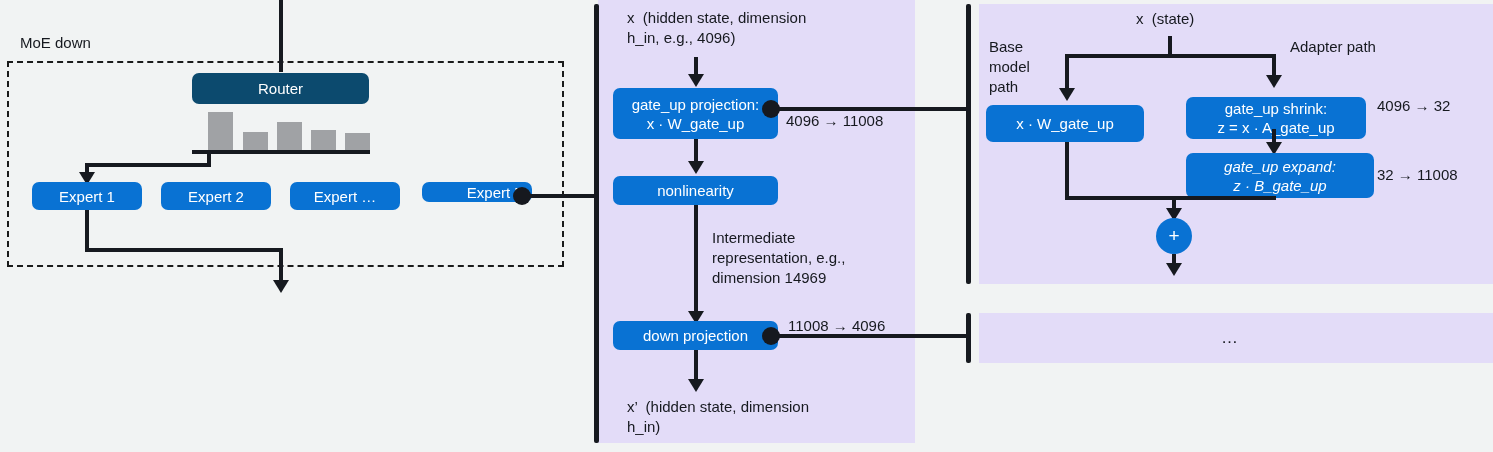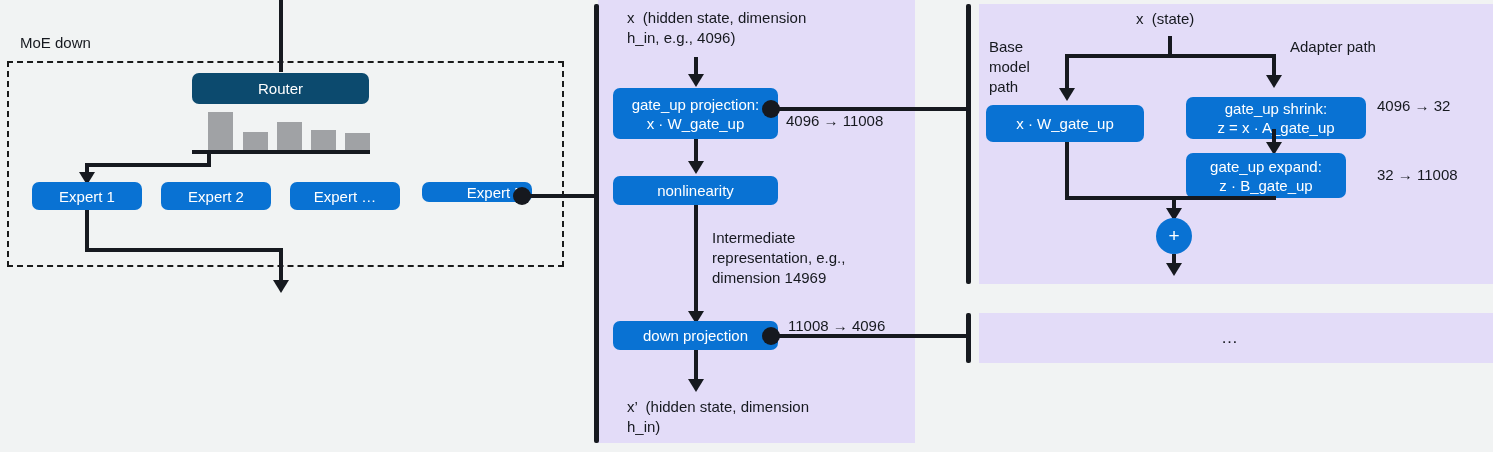--- a/index.html
+++ b/index.html
@@ -206,21 +206,21 @@
 
   <div class="lbl" style="left:1290px; top:37px;">Adapter path</div>
 
   <div class="box" style="left:1186px; top:84px; width:180px; height:42px;margin-top:13px;">gate_up shrink:
 z = x · A_gate_up</div>
   <div class="lbl" style="left:1377px; top:96px;">4096 → 32</div>
 
   <div class="vline" style="left:1272px; top:129px; height:18px;"></div>
   <div class="arrowhead-down" style="left:1266px; top:142px;"></div>
 
-  <div class="box" style="left:1186px; top:153px; width:160px; height:45px;">gate_up expand:
+  <div class="box" style="left:1186px; top:153px; width:188px; height:45px;font-style:italic;">gate_up expand:
 z · B_gate_up</div>
   <div class="lbl" style="left:1377px; top:165px;">32 → 11008</div>
 
   <div class="vline" style="left:1065px; top:142px; height:58px;"></div>
   <div class="vline" style="left:1272px; top:198px; height:2px;"></div>
   <div class="hline" style="left:1065px; top:196px; width:211px;"></div>
   <div class="vline" style="left:1172px; top:196px; height:18px;"></div>
   <div class="arrowhead-down" style="left:1166px; top:208px;"></div>
 
   <div class="plus-circle" style="left:1156px; top:218px;">+</div>

